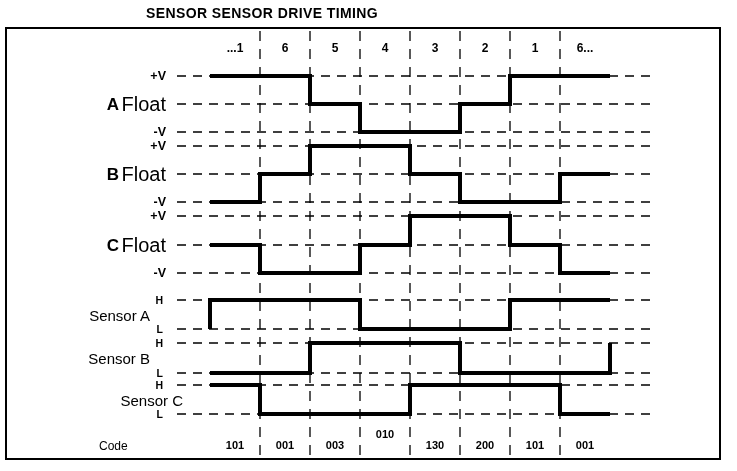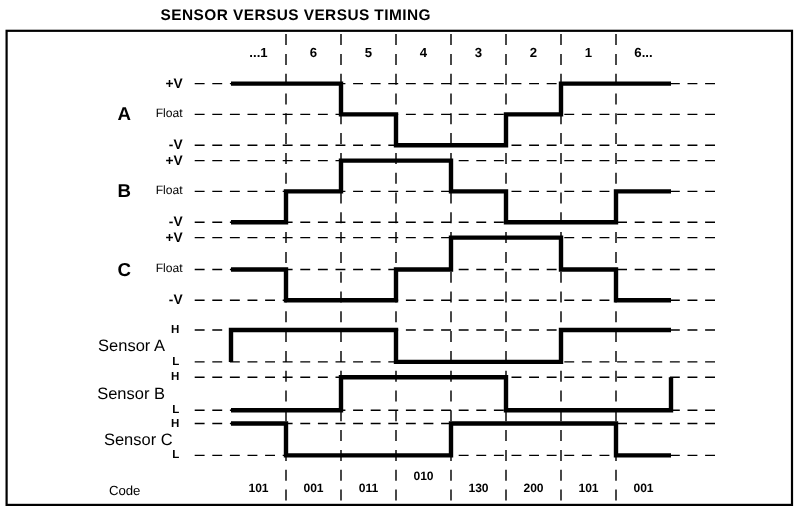--- a/index.html
+++ b/index.html
@@ -11,30 +11,30 @@
          border:2px solid #000;box-sizing:border-box;}
   svg{position:absolute;left:0;top:0;}
   .gridh{stroke:#000;stroke-width:1.3;stroke-dasharray:9 7;}
   .gridv{stroke:#000;stroke-width:1.3;stroke-dasharray:10 8;}
   .wave{stroke:#000;stroke-width:4;fill:none;stroke-linejoin:miter;stroke-linecap:butt;}
   .lbl{position:absolute;white-space:nowrap;line-height:1;}
   .phase-num{font-size:12px;font-weight:bold;}
   .code-val{font-size:11px;font-weight:bold;}
   .sig-name{font-size:17px;font-weight:bold;}
   .level-v{font-size:12.5px;font-weight:bold;}
-  .level-float{font-size:11px;}
+  .level-float{font-size:20px;}
   .sensor-name{font-size:15px;}
   .sensor-level{font-size:10.5px;font-weight:bold;}
   .code-title{font-size:12px;left:99px;top:446px;transform:translateY(-50%);}
 </style>
 </head>
 <body>
 
 <div class="screen">
-  <div class="title">SENSOR VERSUS VERSUS TIMING</div>
+  <div class="title">SENSOR SENSOR DRIVE TIMING</div>
   <div class="frame"></div>
   <svg id="diagram" width="737" height="471">
       <line x1="177" y1="76" x2="651" y2="76" class="gridh"></line>
       <line x1="177" y1="104" x2="651" y2="104" class="gridh"></line>
       <line x1="177" y1="132" x2="651" y2="132" class="gridh"></line>
       <line x1="177" y1="146" x2="651" y2="146" class="gridh"></line>
       <line x1="177" y1="174" x2="651" y2="174" class="gridh"></line>
       <line x1="177" y1="202" x2="651" y2="202" class="gridh"></line>
       <line x1="177" y1="216" x2="651" y2="216" class="gridh"></line>
       <line x1="177" y1="245" x2="651" y2="245" class="gridh"></line>
@@ -64,21 +64,21 @@
   <span class="lbl phase-num" style="left: 235px; top: 48px; transform: translate(-50%, -50%);">...1</span>
       <span class="lbl phase-num" style="left: 285px; top: 48px; transform: translate(-50%, -50%);">6</span>
       <span class="lbl phase-num" style="left: 335px; top: 48px; transform: translate(-50%, -50%);">5</span>
       <span class="lbl phase-num" style="left: 385px; top: 48px; transform: translate(-50%, -50%);">4</span>
       <span class="lbl phase-num" style="left: 435px; top: 48px; transform: translate(-50%, -50%);">3</span>
       <span class="lbl phase-num" style="left: 485px; top: 48px; transform: translate(-50%, -50%);">2</span>
       <span class="lbl phase-num" style="left: 535px; top: 48px; transform: translate(-50%, -50%);">1</span>
       <span class="lbl phase-num" style="left: 585px; top: 48px; transform: translate(-50%, -50%);">6...</span>
       <span class="lbl code-val" style="left: 235px; top: 445px; transform: translate(-50%, -50%);">101</span>
       <span class="lbl code-val" style="left: 285px; top: 445px; transform: translate(-50%, -50%);">001</span>
-      <span class="lbl code-val" style="left: 335px; top: 445px; transform: translate(-50%, -50%);">011</span>
+      <span class="lbl code-val" style="left: 335px; top: 445px; transform: translate(-50%, -50%);">003</span>
       <span class="lbl code-val" style="left: 385px; top: 434px; transform: translate(-50%, -50%);">010</span>
       <span class="lbl code-val" style="left: 435px; top: 445px; transform: translate(-50%, -50%);">130</span>
       <span class="lbl code-val" style="left: 485px; top: 445px; transform: translate(-50%, -50%);">200</span>
       <span class="lbl code-val" style="left: 535px; top: 445px; transform: translate(-50%, -50%);">101</span>
       <span class="lbl code-val" style="left: 585px; top: 445px; transform: translate(-50%, -50%);">001</span>
       <span class="lbl sig-name" style="left: 113px; top: 104px; transform: translate(-50%, -50%);">A</span>
       <span class="lbl level-v" style="right: 571px; top: 76px; transform: translateY(-50%);">+V</span>
       <span class="lbl level-float" style="right: 571px; top: 104px; transform: translateY(-50%);">Float</span>
       <span class="lbl level-v" style="right: 571px; top: 132px; transform: translateY(-50%);">-V</span>
       <span class="lbl sig-name" style="left: 113px; top: 174px; transform: translate(-50%, -50%);">B</span>
@@ -88,17 +88,17 @@
       <span class="lbl sig-name" style="left: 113px; top: 245px; transform: translate(-50%, -50%);">C</span>
       <span class="lbl level-v" style="right: 571px; top: 216px; transform: translateY(-50%);">+V</span>
       <span class="lbl level-float" style="right: 571px; top: 245px; transform: translateY(-50%);">Float</span>
       <span class="lbl level-v" style="right: 571px; top: 273px; transform: translateY(-50%);">-V</span>
       <span class="lbl sensor-name" style="right: 587px; top: 314.5px; transform: translateY(-50%);">Sensor A</span>
       <span class="lbl sensor-level" style="right: 574px; top: 300px; transform: translateY(-50%);">H</span>
       <span class="lbl sensor-level" style="right: 574px; top: 329px; transform: translateY(-50%);">L</span>
       <span class="lbl sensor-name" style="right: 587px; top: 358px; transform: translateY(-50%);">Sensor B</span>
       <span class="lbl sensor-level" style="right: 574px; top: 343px; transform: translateY(-50%);">H</span>
       <span class="lbl sensor-level" style="right: 574px; top: 373px; transform: translateY(-50%);">L</span>
-      <span class="lbl sensor-name" style="right: 580px; top: 399.5px; transform: translateY(-50%);">Sensor C</span>
+      <span class="lbl sensor-name" style="right: 554px; top: 399.5px; transform: translateY(-50%);">Sensor C</span>
       <span class="lbl sensor-level" style="right: 574px; top: 385px; transform: translateY(-50%);">H</span>
       <span class="lbl sensor-level" style="right: 574px; top: 414px; transform: translateY(-50%);">L</span>
     </div>
 </div>
 
 </body></html>

